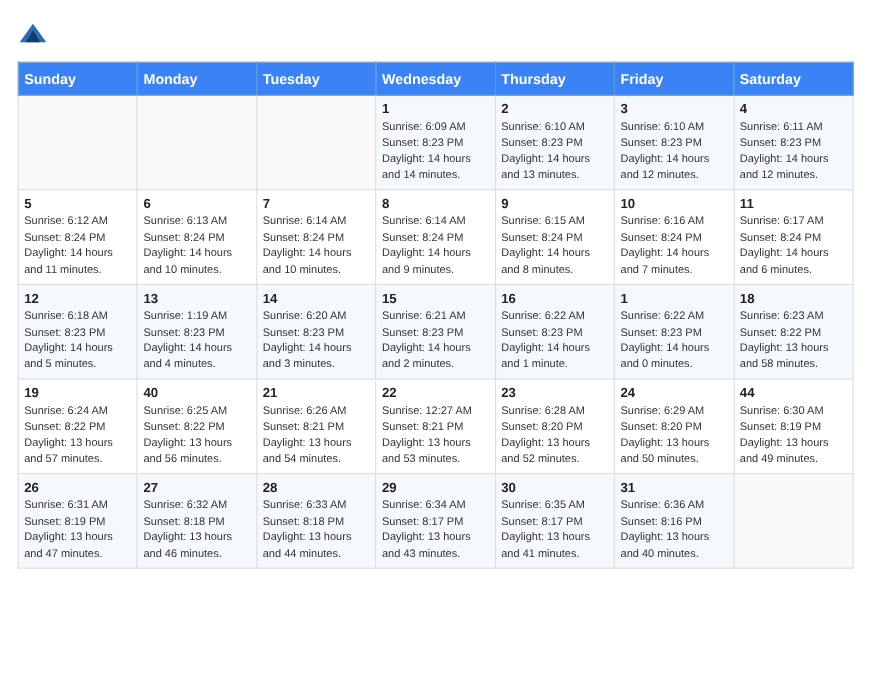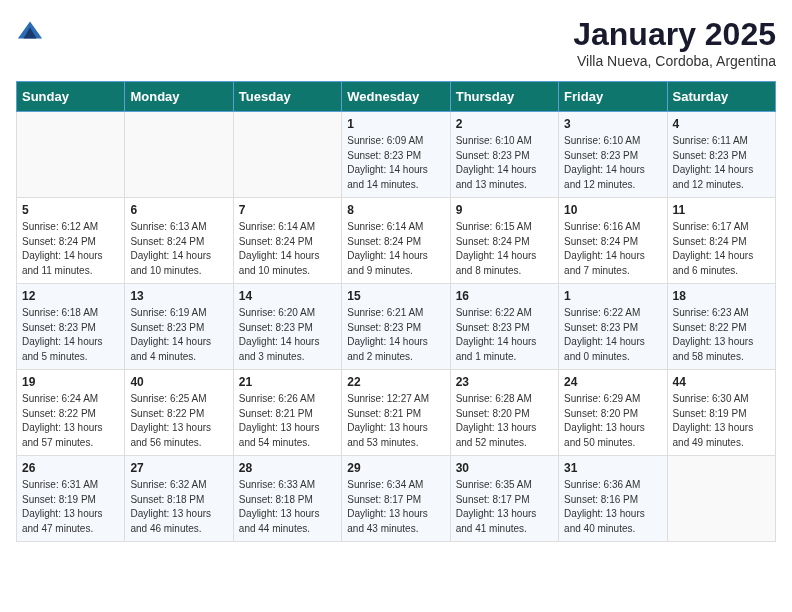--- a/index.html
+++ b/index.html
@@ -51,21 +51,21 @@
     .location {
       font-size: 14px;
       color: #333;
     }
     table {
       width: 100%;
       border-collapse: collapse;
       table-layout: fixed;
     }
     thead tr {
-      background-color: #0f766e;
+      background-color: #3b82f6;
       color: #fff;
     }
     thead th {
       padding: 7px 5px;
       font-size: 13px;
       font-weight: bold;
       text-align: left;
       border: 1px solid #5a9fd4;
     }
     tbody tr {
@@ -102,24 +102,20 @@
   </style>
 </head>
 <body>
 
 <div class="header">
   <div class="logo">
     <svg class="logo-icon" viewBox="0 0 30 30" xmlns="http://www.w3.org/2000/svg">
       <polygon points="2,24 15,6 28,24" fill="#2a6db5"></polygon>
       <polygon points="8,24 15,12 22,24" fill="#1a3a6e"></polygon>
     </svg>
-  </div>
-  <div class="title-area">
-    <div class="month-title">January 2025</div>
-    <div class="location">Villa Nueva, Cordoba, Argentina</div>
   </div>
 </div>
 
 <table>
   <thead>
     <tr>
     <th>Sunday</th>
         <th>Monday</th>
         <th>Tuesday</th>
         <th>Wednesday</th>
@@ -216,21 +212,21 @@
       <tr>
         <td>
           <span class="day-number">12</span>
           <div class="day-info" style="white-space: pre-line;">Sunrise: 6:18 AM
 Sunset: 8:23 PM
 Daylight: 14 hours
 and 5 minutes.</div>
         </td>
         <td>
           <span class="day-number">13</span>
-          <div class="day-info" style="white-space: pre-line;">Sunrise: 6:19 AM
+          <div class="day-info" style="white-space: pre-line;">Sunrise: 1:19 AM
 Sunset: 8:23 PM
 Daylight: 14 hours
 and 4 minutes.</div>
         </td>
         <td>
           <span class="day-number">14</span>
           <div class="day-info" style="white-space: pre-line;">Sunrise: 6:20 AM
 Sunset: 8:23 PM
 Daylight: 14 hours
 and 3 minutes.</div>

